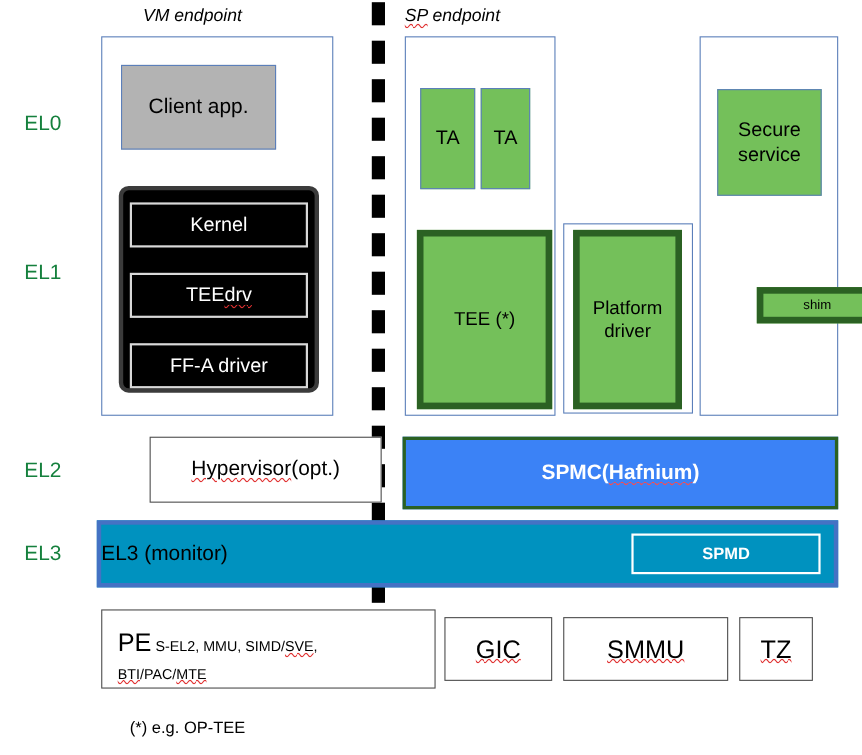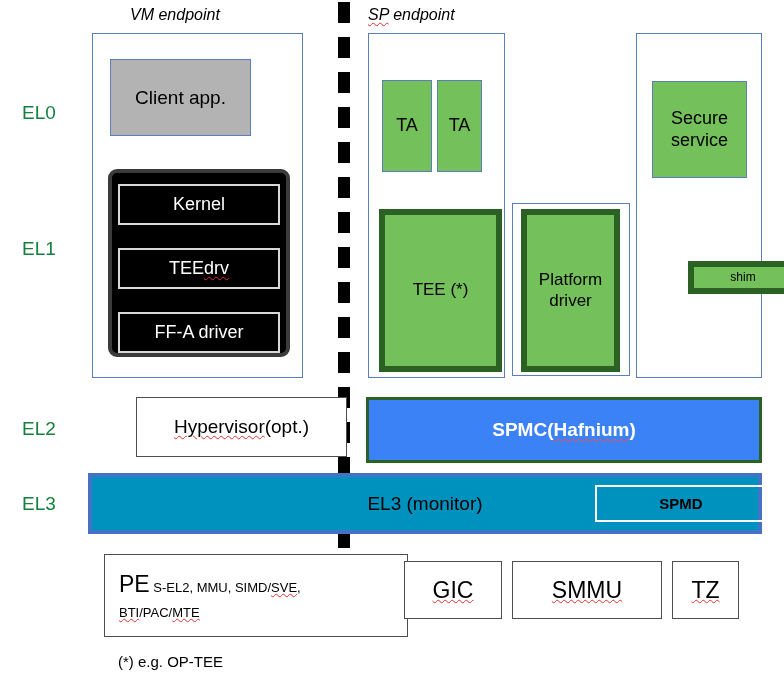--- a/index.html
+++ b/index.html
@@ -156,31 +156,30 @@
   .el3-bar {
     background: #0092bf;
     border: 4px solid #4472c4;
     color: #000;
     font-size: 19px;
   }
   .el3-title {
     position: absolute;
     left: 0; right: 0; top: 50%;
     transform: translateY(-50%);
-    text-align: center;
+    text-align: left;
   }
   .spmd-box {
     border: 2px solid #ffffff;
     display: flex;
     align-items: center;
     justify-content: center;
     font-size: 15px;
     font-weight: bold;
-    color: #000000;
-    margin-left: 21px;
+    color: #ffffff;
   }
 
   
   .hw-box {
     background: #ffffff;
     border: 1.5px solid #4d4d4d;
   }
   .hw-center {
     display: flex;
     align-items: center;
@@ -288,21 +287,21 @@
       <span> (</span>
       <span class="squiggle">Hafnium</span>
       <span>)</span>
     </div>
 
   <div class="abs el3-bar" style="left:88px; top:473px; width:674px; height:61px;">
     <div class="el3-title">EL3 (monitor)</div>
     <div class="abs spmd-box" style="left:482px; top:8px; width:172px; height:37px;">SPMD</div>
   </div>
 
-  <div class="abs hw-box" style="left:104px; top:554px; width:304px; height:83px;">
+  <div class="abs hw-box" style="left:92px; top:554px; width:304px; height:72px;">
     <div class="pe-text">
       <span class="pe-big">PE</span>
       <span>S-EL2, MMU, SIMD/</span><span class="squiggle-b">SVE</span><span>,</span><br>
       <span class="squiggle-b">BTI</span><span>/PAC/</span><span class="squiggle-b">MTE</span>
     </div>
   </div>
 
   <div class="abs hw-box hw-center" style="left:404px; top:561px; width:98px; height:58px;">
       <span class="squiggle-b">GIC</span>
     </div>

